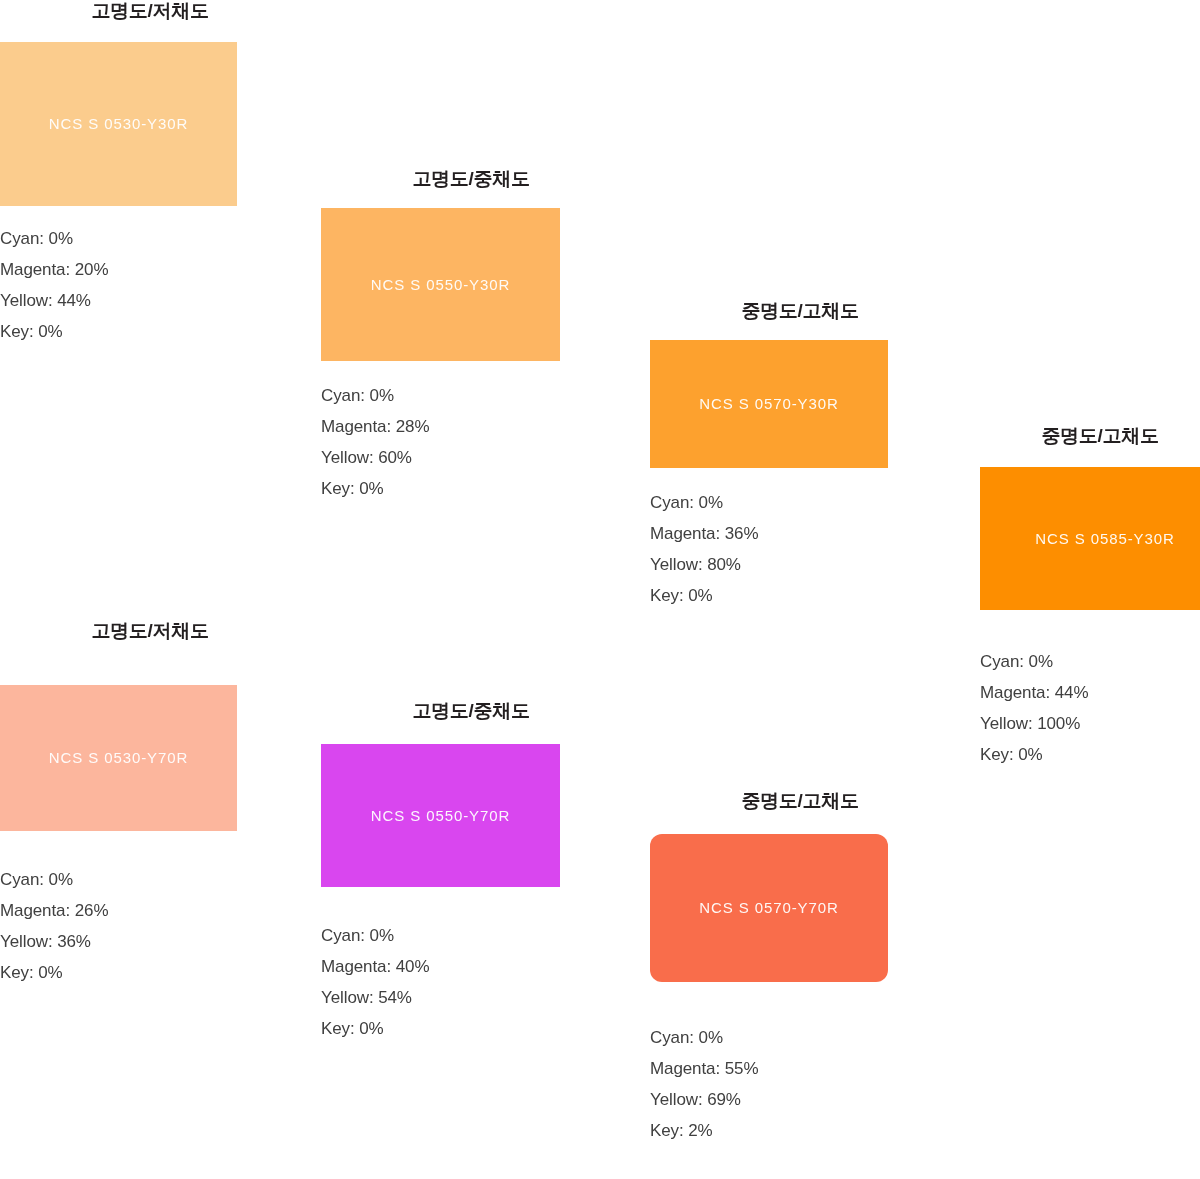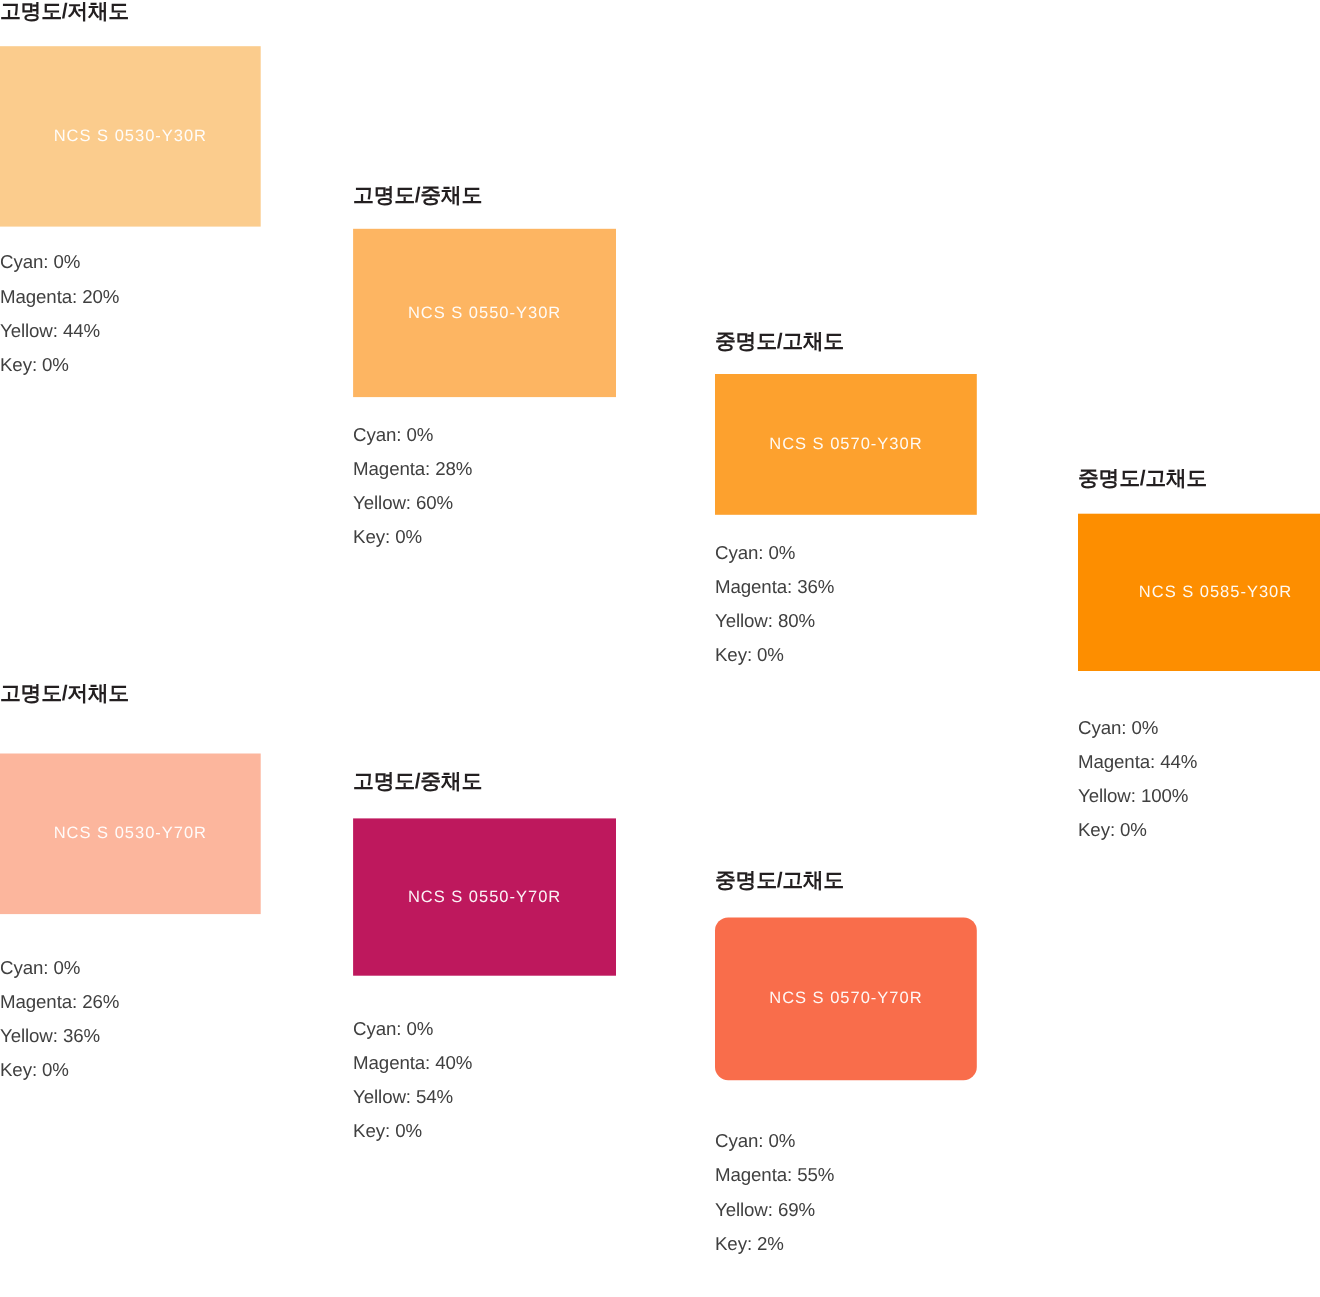--- a/index.html
+++ b/index.html
@@ -28,20 +28,21 @@
     position: absolute;
   }
 
   .card-heading {
     font-size: 19px;
     font-weight: 700;
     color: #231f20;
     letter-spacing: -0.3px;
     line-height: 1.2;
     white-space: nowrap;
+    text-align: center;
   }
 
   .color-chip {
     position: relative;
     display: flex;
     align-items: center;
     justify-content: center;
     overflow: hidden;
   }
 
@@ -168,21 +169,21 @@
     <div class="cmyk-block">
       <div class="cmyk-line">Cyan: 0%</div>
       <div class="cmyk-line">Magenta: 26%</div>
       <div class="cmyk-line">Yellow: 36%</div>
       <div class="cmyk-line">Key: 0%</div>
     </div>
   </div>
 
   <div class="swatch-card" id="card-6">
     <div class="card-heading">고명도/중채도</div>
-    <div class="color-chip" style="background-color: #be185d;">
+    <div class="color-chip" style="background-color: #d946ef;">
       <span class="chip-label">NCS S 0550-Y70R</span>
     </div>
     <div class="cmyk-block">
       <div class="cmyk-line">Cyan: 0%</div>
       <div class="cmyk-line">Magenta: 40%</div>
       <div class="cmyk-line">Yellow: 54%</div>
       <div class="cmyk-line">Key: 0%</div>
     </div>
   </div>
 

